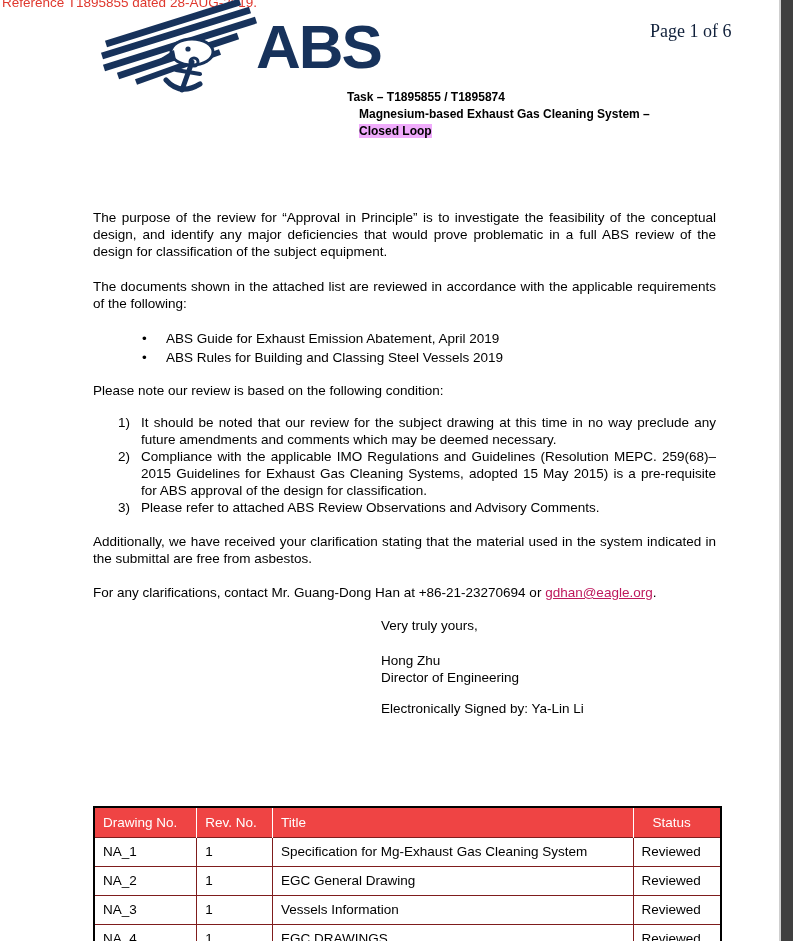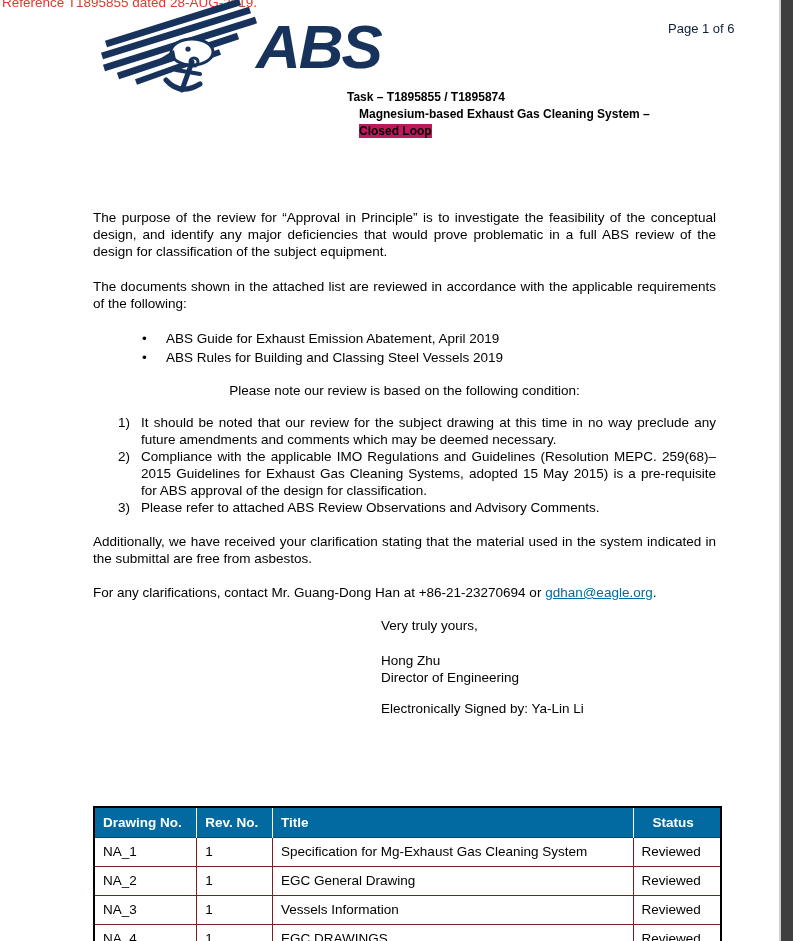--- a/index.html
+++ b/index.html
@@ -24,66 +24,66 @@
   }
   .ref-line {
     position: absolute; top: -5px; left: 2px;
     font-size: 13.5px; color: #df382e; white-space: nowrap; z-index: 1;
   }
   .logo { position: absolute; top: 0; left: 88px; width: 232px; height: 95px; z-index: 2; }
   .logo svg { position: absolute; top: 0; left: 0; }
   .logo-text {
     position: absolute; top: 16px; left: 168px;
     font-size: 62px; font-weight: 700; color: #17325b;
-    letter-spacing: -2px; line-height: 1; font-family: "Liberation Sans", sans-serif; font-style: italic;
+    letter-spacing: -2px; line-height: 1; font-family: "Liberation Sans", sans-serif;
   }
   .page-num {
     position: absolute; top: 21px; left: 650px;
-    font-family: Liberation Sans, sans-serif; font-size: 13px; color: #10203a; margin-left: 18px;
+    font-family: Liberation Serif, serif; font-size: 18px; color: #10203a;
   }
   .task-block {
     position: absolute; top: 89px; left: 347px;
     font-size: 12px; font-weight: 700; line-height: 17px; color: #000;
   }
   .task-block .indent { padding-left: 12px; }
-  .hl { background: #be185d; }
+  .hl { background: #f0abfc; }
   .body-text {
     position: absolute; left: 93px; width: 623px;
     font-size: 13.5px; line-height: 17px; color: #000;
   }
   .just { text-align: justify; }
   .attention   { top: 174px; }
   .para1       { top: 209px; }
   .para2       { top: 278px; }
   .bullet-list { top: 329px; }
   .bullet-row  { display: flex; line-height: 19px; }
   .bullet-dot  { width: 24px; padding-left: 49px; box-sizing: content-box; }
-  .note-line   { top: 382px; text-align: center; }
+  .note-line   { top: 382px; }
   .cond-list   { top: 414px; }
   .cond-row    { display: flex; line-height: 17px; }
   .cond-num    { width: 23px; margin-left: 25px; flex: none; }
   .cond-text   { flex: 1; text-align: justify; }
   .additionally{ top: 533px; }
   .contact     { top: 584px; }
-  .email-link  { color: #0369a1; text-decoration: underline; text-align: center; }
+  .email-link  { color: #be185d; text-decoration: underline; text-align: center; }
   .sig-valediction { position: absolute; left: 381px; top: 618px; font-size: 13.5px; }
   .sig-name-block  { position: absolute; left: 381px; top: 652px; font-size: 13.5px; line-height: 17px; }
   .sig-esign       { position: absolute; left: 381px; top: 701px; font-size: 13.5px; }
   .doc-heading {
     position: absolute; left: 93px; top: 770px;
     font-size: 13.5px; text-decoration: underline; margin-top: 48px;
   }
   table.doc-table {
     position: absolute; left: 93px; top: 806px;
     width: 629px; border-collapse: collapse;
     font-size: 13.5px;
     border: 2px solid #000;
   }
   table.doc-table th {
-    background: #0369a1; color: #ffffff; font-weight: 700; text-align: left;
+    background: #ef4444; color: #ffffff; font-weight: 400; text-align: left;
     height: 30px; padding: 0 0 0 8px; border-right: 1px solid #ffffff;
   }
   table.doc-table th:last-child { border-right: none; padding-left: 19px; }
   table.doc-table td {
     height: 29px; padding: 0 0 0 8px;
     border: 1px solid #7f1d1d; background: #fff;
   }
   .col-drawing { width: 103px; }
   .col-rev     { width: 76px; }
   .col-title   { width: 362px; }

